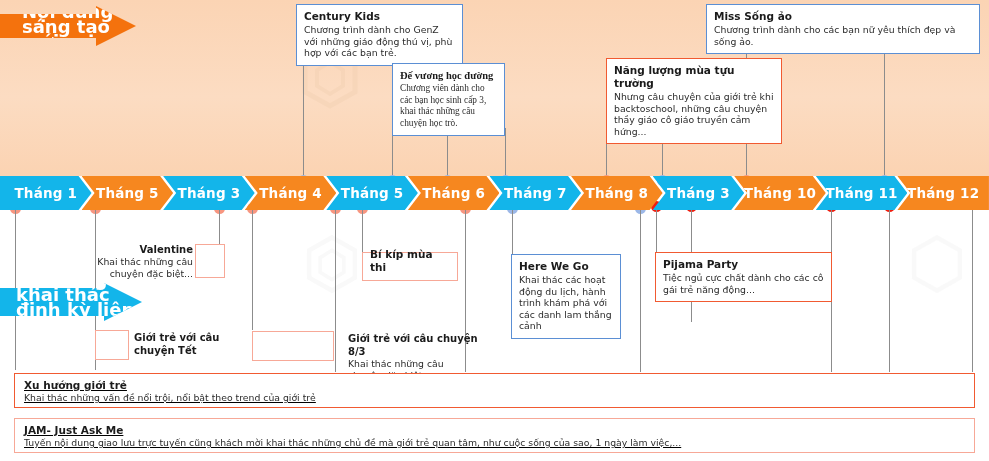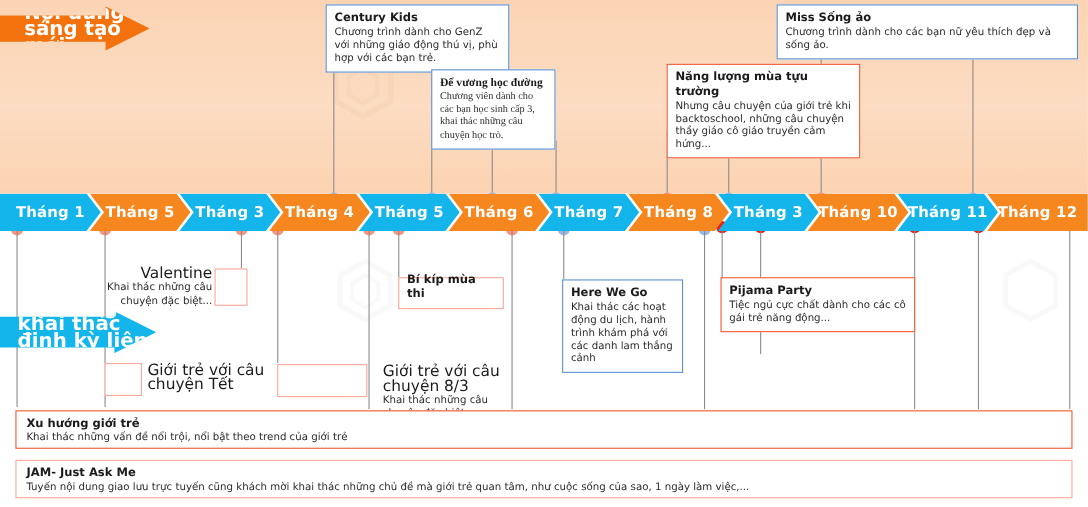--- a/index.html
+++ b/index.html
@@ -72,35 +72,35 @@
   }
   .card .desc {
     font-size:9.3px; color:#2b2b2b; line-height:11.6px; margin:0;
   }
 
   
   .stub { position:absolute; background:#ffffff; border:1.4px solid #f7a897; }
 
   
   .freetext { position:absolute; }
-  .freetext .ttl { font-weight:400; font-size:14px; color:#1b1b1b; line-height:13px; }
+  .freetext .ttl { font-weight:700; font-size:10px; color:#1b1b1b; line-height:13px; }
   .freetext .desc { font-size:9.3px; color:#2b2b2b; line-height:11.6px; }
   .freetext.right { text-align:right; }
 
   
   .vline { position:absolute; width:1px; background:#8c8c8c; }
   .dot { position:absolute; width:11px; height:11px; border-radius:50%; }
   .dot.blue { background:#9cb8e8; }
   .dot.salmon { background:#f79680; }
   .dot.red { background:#f01e0f; }
 
   
   .widebar {
     position:absolute; left:14px; width:961px; background:#fff;
-    border:1.4px solid #f15a31; padding:5px 9px 6px 9px;
+    border:1.4px solid #f15a31; padding:5px 9px 6px 9px;text-decoration:underline;
   }
   .widebar.salmon { border-color:#f7a897; }
   .widebar .ttl { font-weight:700; font-size:10.5px; color:#1b1b1b; line-height:13px; }
   .widebar .desc { font-size:9.3px; color:#2b2b2b; line-height:12px; }
 </style>
 </head>
 <body>
 
 <div id="stage">
 

